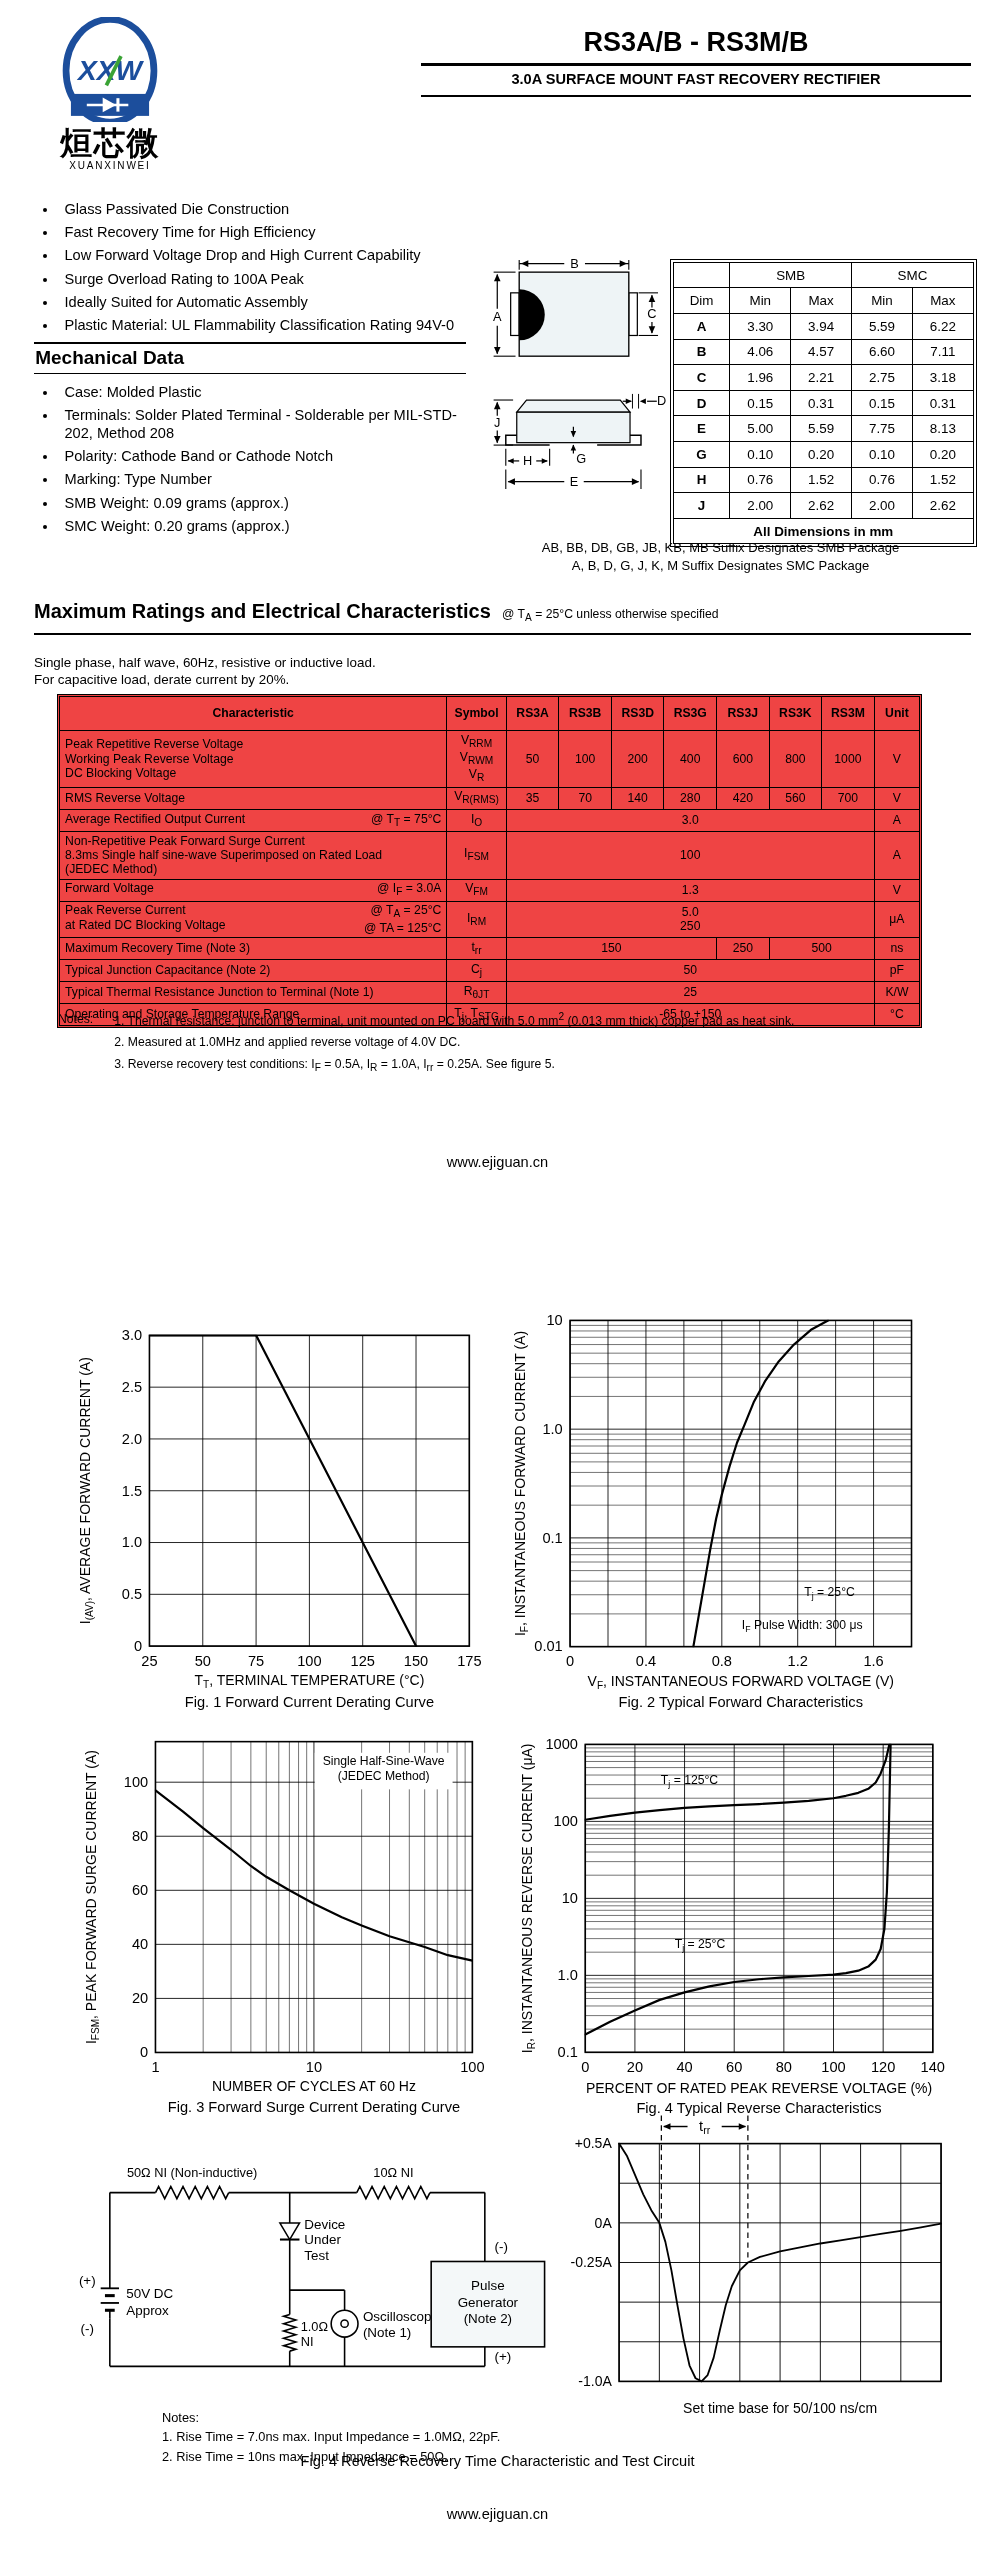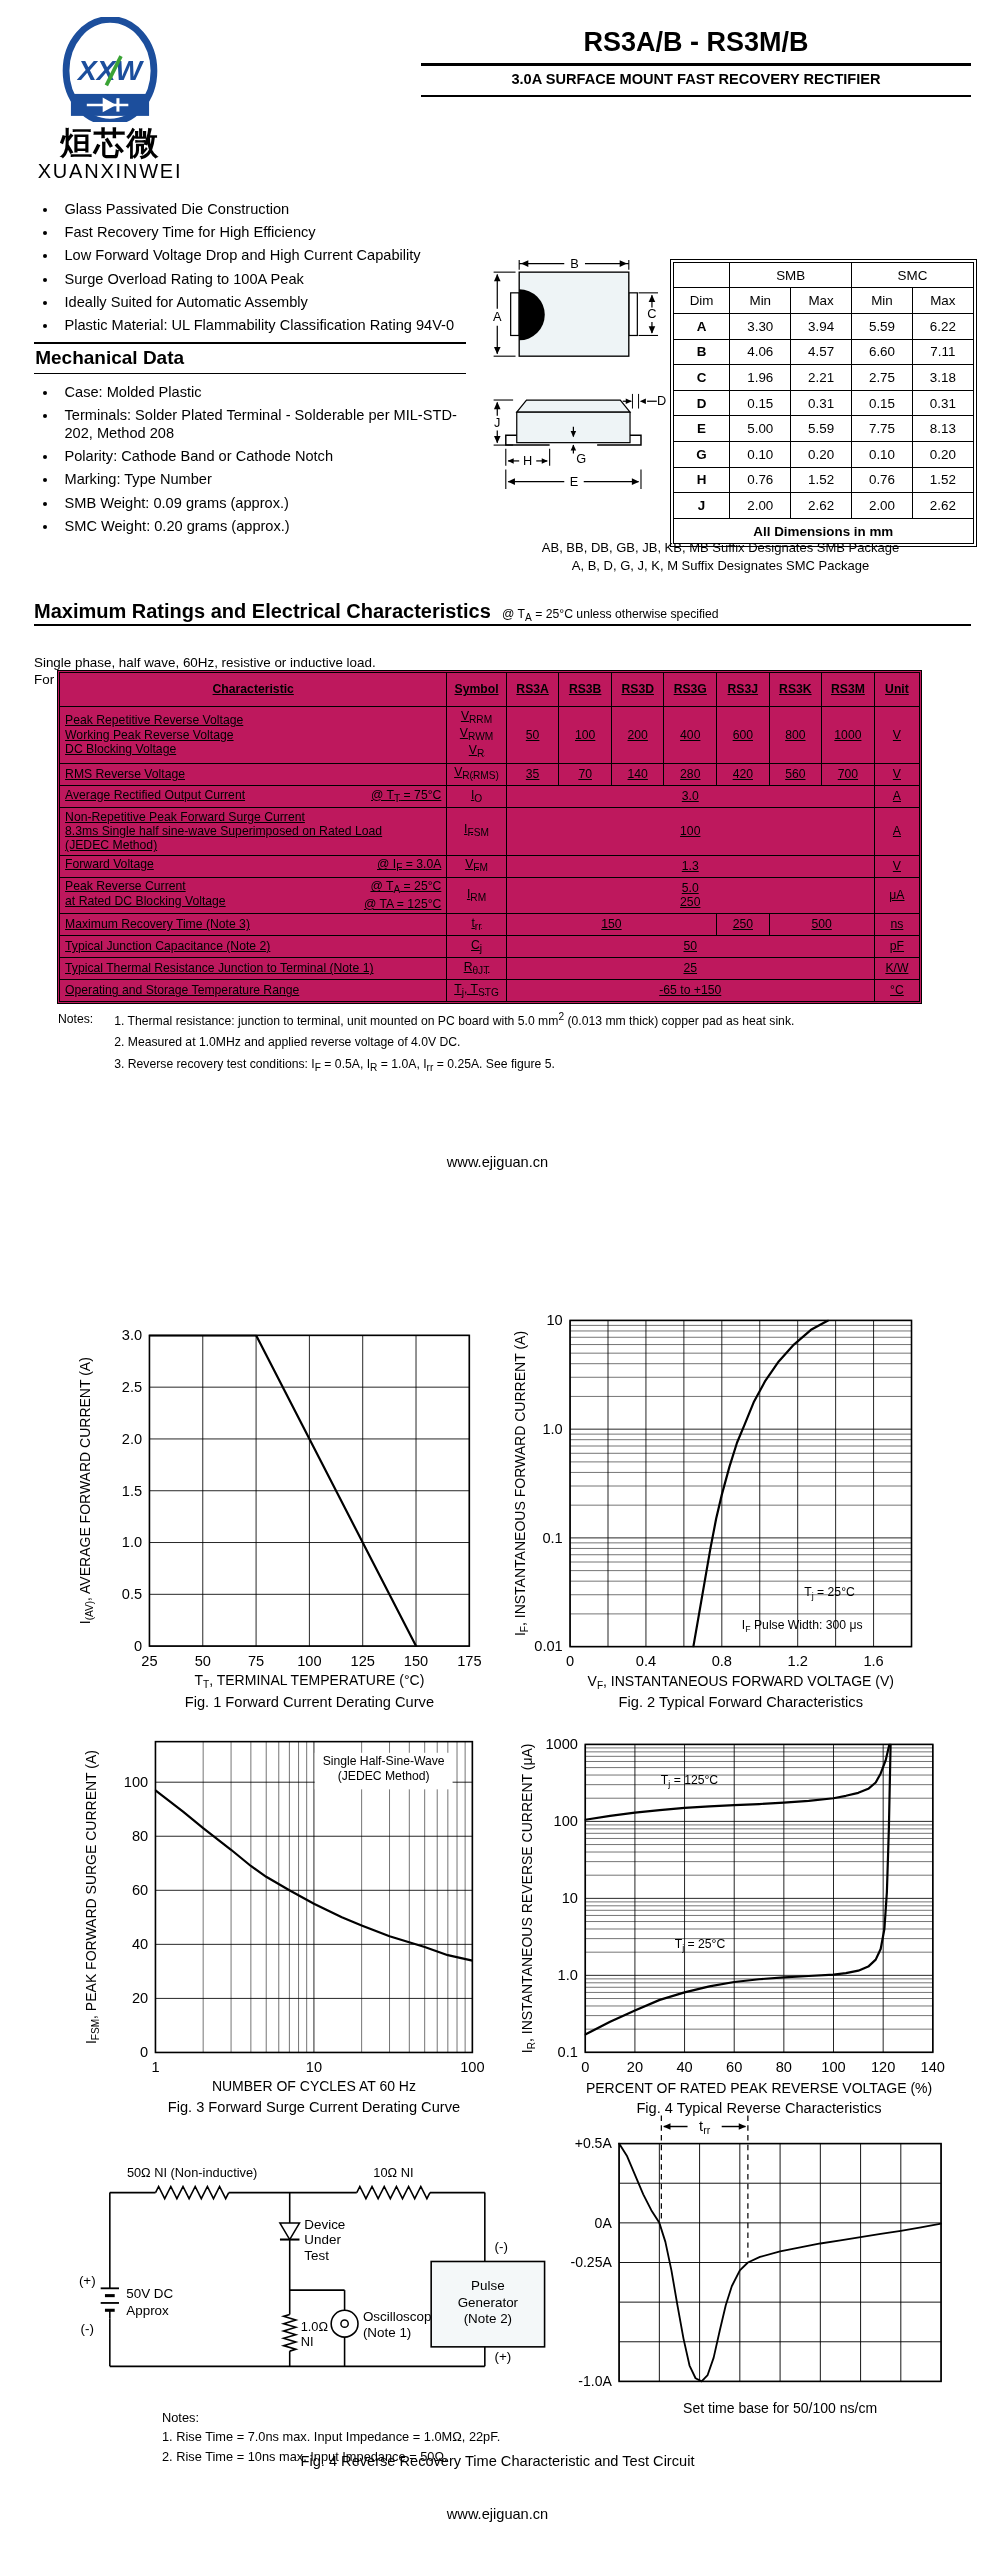--- a/index.html
+++ b/index.html
@@ -2,42 +2,42 @@
 <html style="font-size:9.8px"><head>
 <meta charset="utf-8">
 <style>
   html,body{margin:0;padding:0;background:#888;}
   #page{position:relative;width:995px;height:2576px;margin:0 auto;background:#fff;
         font-family:"Liberation Sans",sans-serif;color:#000;overflow:hidden;}
   .abs{position:absolute;}
   .rule{position:absolute;background:#000;}
   
   #logo-cn{position:absolute;left:37px;top:122px;width:146px;text-align:center;font-size:32px;font-weight:bold;letter-spacing:1.2px;}
-  #logo-en{position:absolute;left:37px;top:160px;width:146px;text-align:center;font-size:20px;letter-spacing:1.8px;}
+  #logo-en{position:absolute;left:37px;top:160px;width:146px;text-align:center;font-size:10px;letter-spacing:1.8px;}
   #doc-title{position:absolute;left:421px;top:27px;width:550px;text-align:center;font-size:27px;font-weight:bold;}
   #doc-subtitle{position:absolute;left:421px;top:71px;width:550px;text-align:center;font-size:14.6px;font-weight:bold;}
   
   .sec{position:absolute;left:34px;width:432px;}
   .sec-title{font-size:19px;font-weight:bold;border-top:2.4px solid #000;border-bottom:1.8px solid #000;
              padding:3px 0 4.3px 1.2px;}
   .sec ul{margin:9.8px 0 0 24.4px;padding:0;}
   .sec li{font-size:14.6px;margin-bottom:6.1px;padding-left:6.1px;line-height:1.18;}
   
   .dims-wrap{border:1.2px solid #000;padding:1.8px;background:#fff;}
   table.dims{border-collapse:collapse;width:100%;text-align:center;font-size:13.4px;}
   table.dims td,table.dims th{border:1.2px solid #000;padding:1.8px 2.4px;height:21px;}
   table.dims th{font-weight:normal;}
   table.dims td.dim{font-weight:bold;}
   #suffix-note{position:absolute;left:470px;top:539px;width:501px;text-align:center;font-size:13px;line-height:1.35;}
   
-  #ratings-head{position:absolute;left:34px;top:600px;width:937px;border-bottom:2.4px solid #000;padding-bottom:1px;}
+  #ratings-head{position:absolute;left:34px;top:600px;width:937px;border-bottom:2.4px solid #000;padding-bottom:10px;}
   #ratings-head .big{font-size:20px;font-weight:bold;}
   #ratings-head .small{font-size:12.2px;margin-left:8.5px;}
   #ratings-desc{position:absolute;left:34px;top:654px;font-size:13.4px;line-height:1.3;}
-  .rt-wrap{position:absolute;left:57px;top:670px;border:1.2px solid #000;padding:1.2px;background:#be185d;text-decoration:underline;}
+  .rt-wrap{position:absolute;left:57px;top:694px;border:1.2px solid #000;padding:1.2px;background:#ef4444;}
   table.rt{border-collapse:collapse;table-layout:fixed;width:861px;font-size:12.2px;}
   table.rt td{border:1.2px solid #000;padding:1.8px 4.9px;text-align:center;vertical-align:middle;line-height:1.18;}
   table.rt td.char{text-align:left;}
   table.rt tr.hdr td{font-weight:bold;height:29px;}
   .char-flex{display:flex;justify-content:space-between;gap:4.9px;}
   .char-flex .cond{text-align:right;white-space:nowrap;}
   
   #notes{position:absolute;left:58px;top:1009px;width:903px;display:flex;gap:21px;font-size:12.2px;line-height:1.65;}
   #notes .items div{margin-bottom:1.2px;}
   .watermark{position:absolute;left:0;width:100%;text-align:center;font-size:14.6px;}

